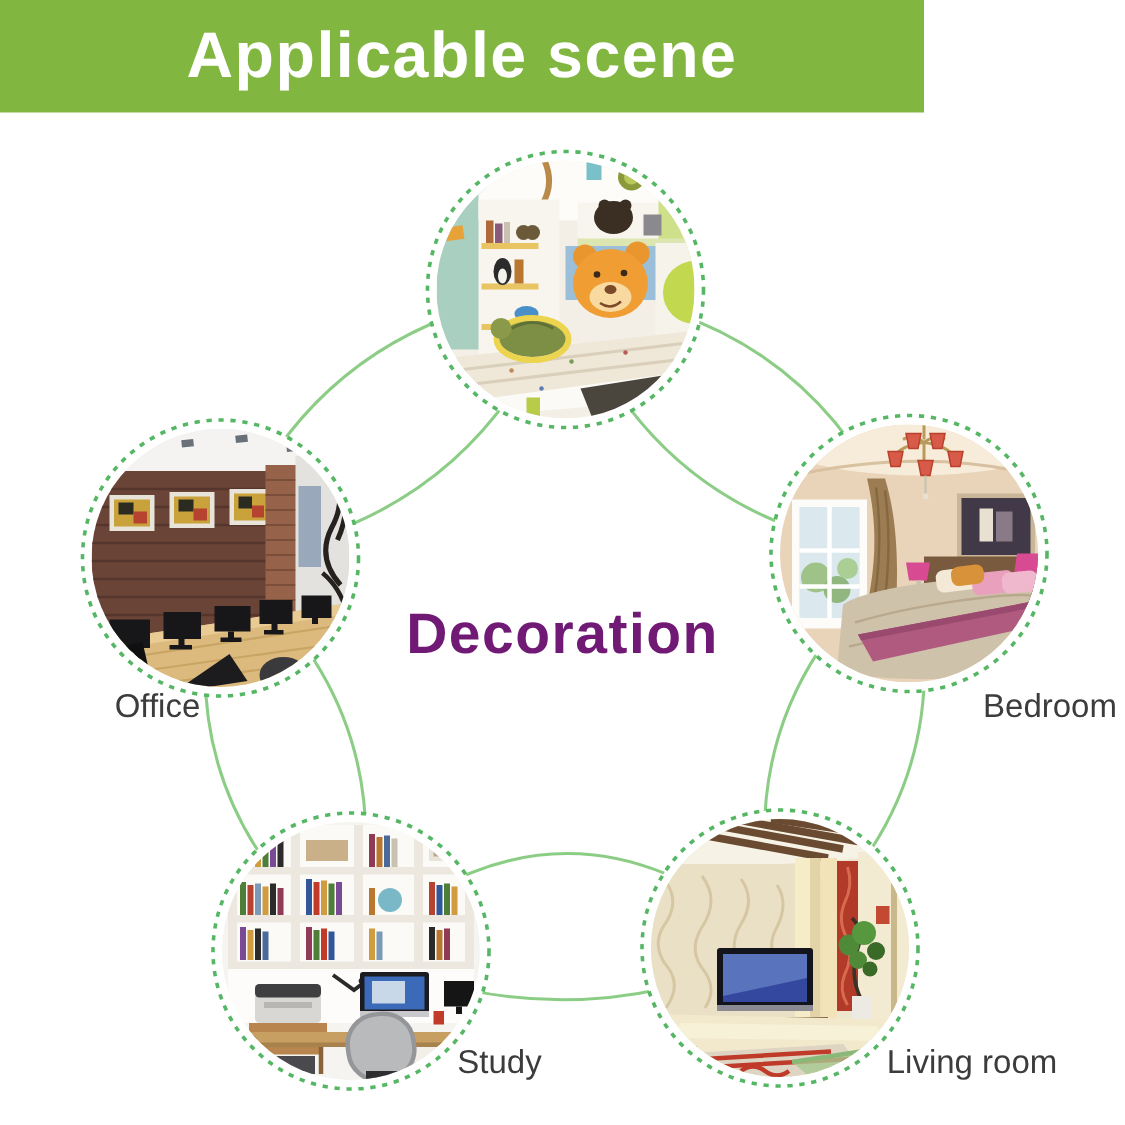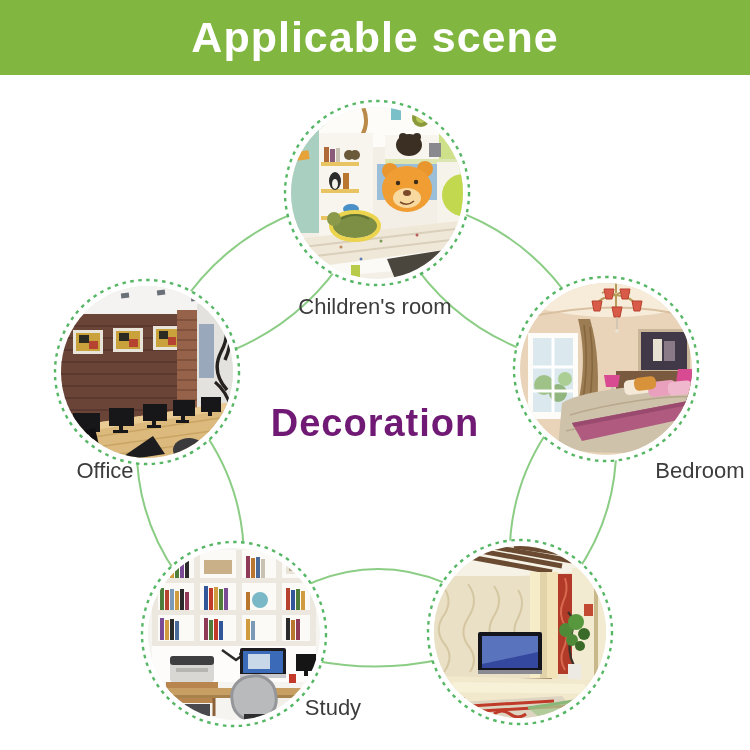--- a/index.html
+++ b/index.html
@@ -2,21 +2,21 @@
 <html><head>
 <meta charset="utf-8">
 <style>
   html,body{margin:0;padding:0;background:#ffffff;}
   .stage{
     position:relative;width:750px;height:750px;background:#ffffff;
     overflow:hidden;font-family:"Liberation Sans",sans-serif;
   }
   
   .banner{
-    position:absolute;left:0;top:0;width:750px;height:75px;
+    position:absolute;left:0;top:0;width:616px;height:75px;
     background:#81b641;display:flex;align-items:center;justify-content:center;
   }
   .banner h1{
     margin:0;color:#ffffff;font-size:43px;font-weight:700;letter-spacing:1px;
     font-family:"Liberation Sans",sans-serif;
   }
   
   .connector-layer{position:absolute;left:0;top:0;width:750px;height:750px;}
   
   .scene{
@@ -428,20 +428,20 @@
       <polygon points="94,162 172,150 172,172 106,172" fill="#a8c890" opacity="0.8"></polygon>
       <line x1="94" y1="162" x2="172" y2="150" stroke="#8ab878" stroke-width="3"></line>
       <circle cx="150" cy="156" r="5" fill="#f2f2ea"></circle>
     </svg>
   </div>
 
   <header class="banner">
     <h1>Applicable scene</h1>
   </header>
 
-  <div class="scene-label label-children">Children's room</div>
   <div class="scene-label label-office">Office</div>
   <div class="scene-label label-bedroom">Bedroom</div>
   <div class="scene-label label-study">Study</div>
+  <div class="scene-label label-living">Living room</div>
 
   <div class="center-word">Decoration</div>
 
 </div>
 
 </body></html>

